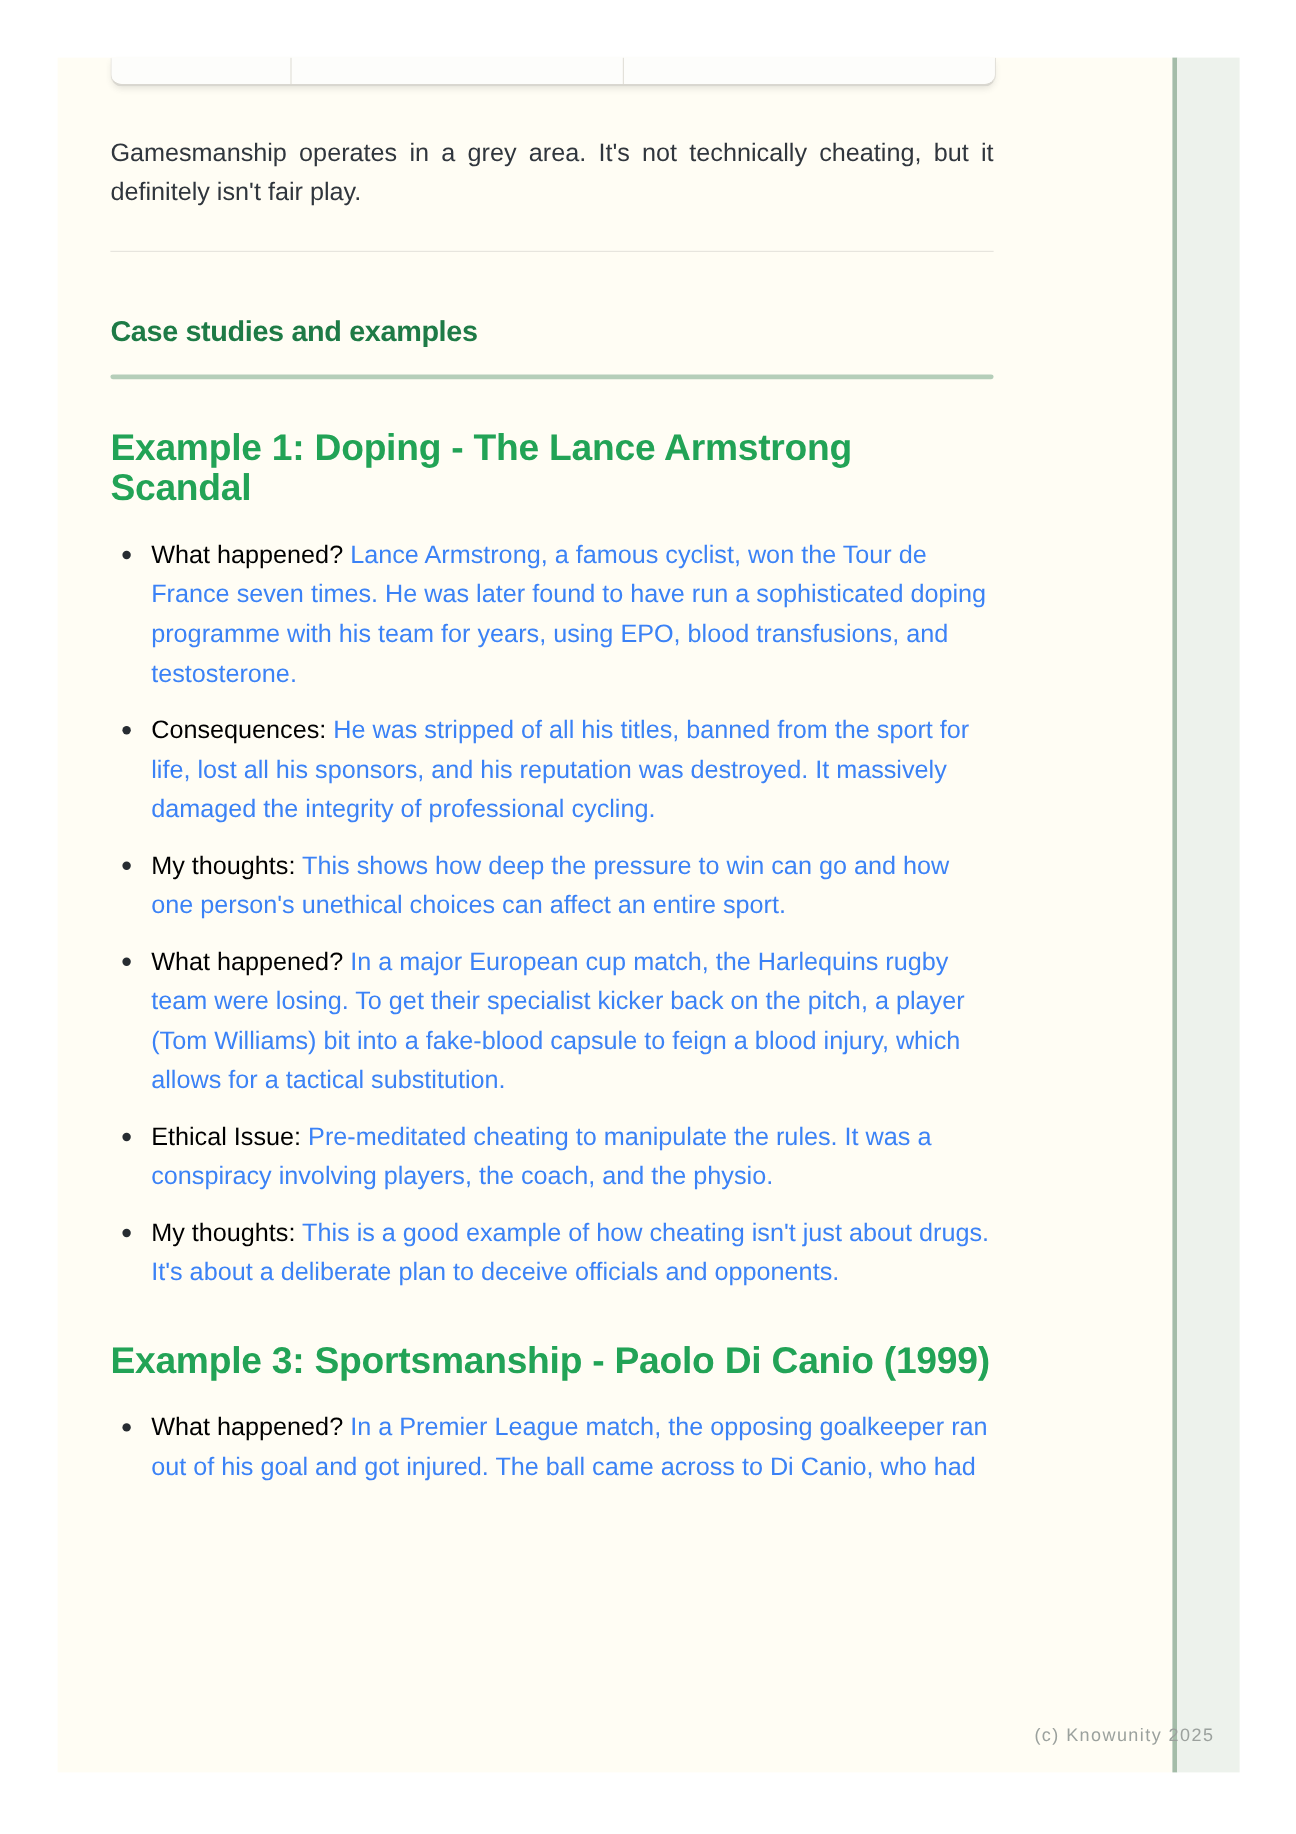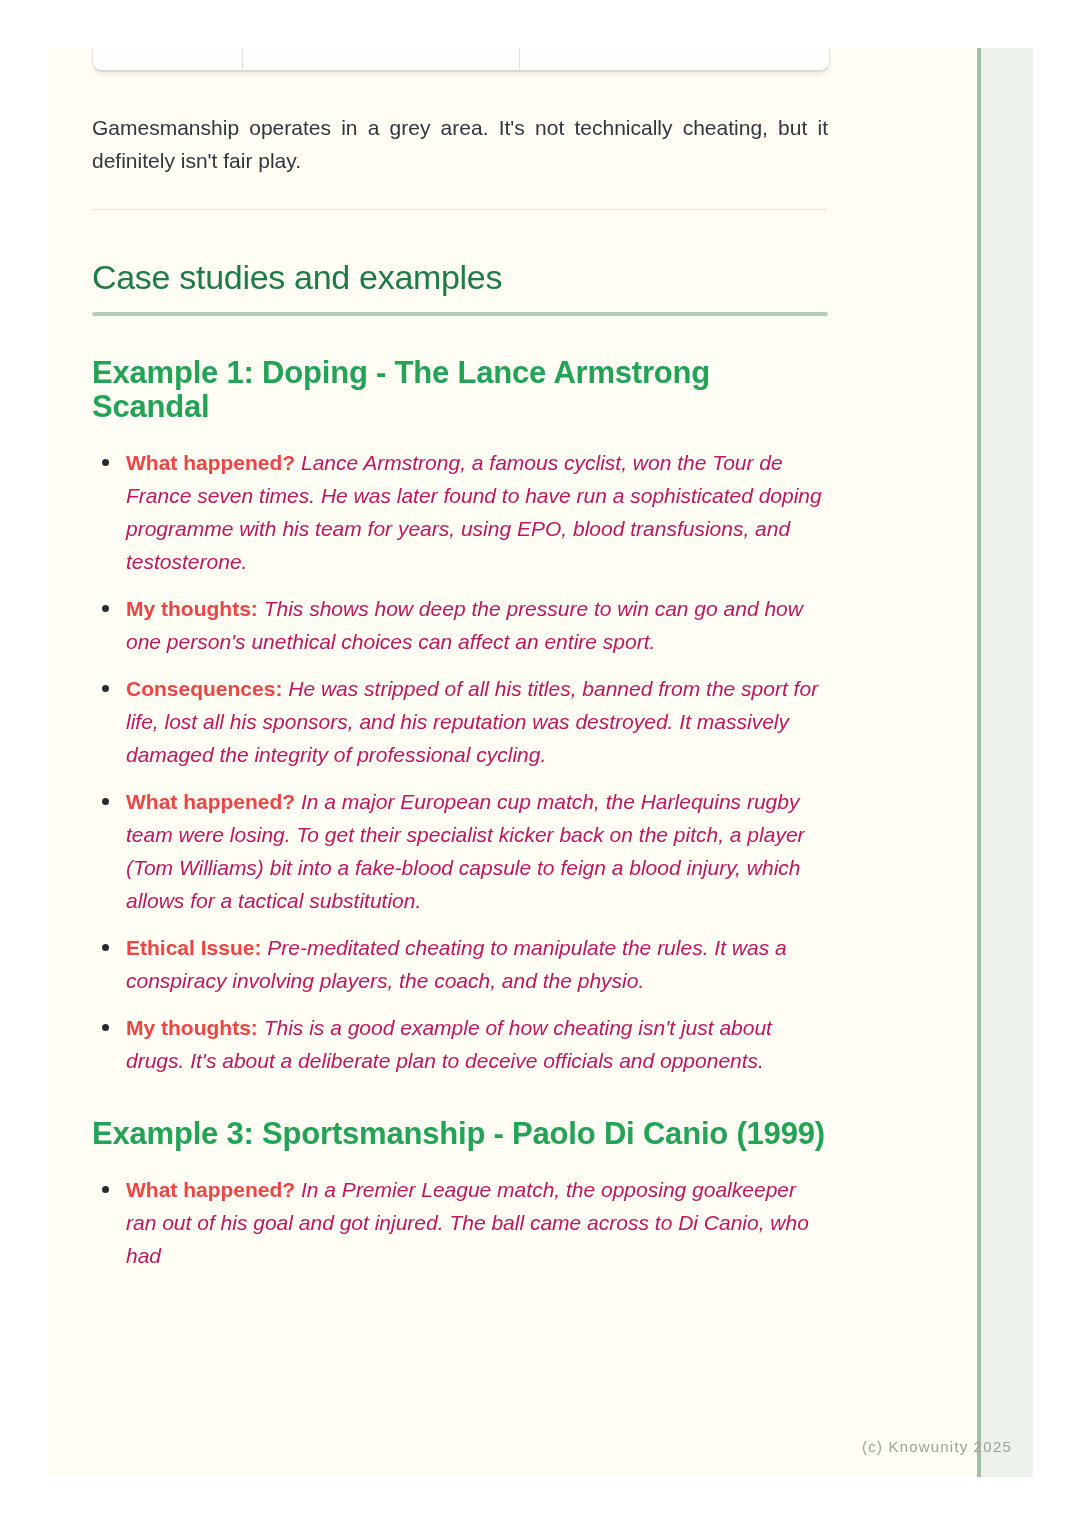--- a/index.html
+++ b/index.html
@@ -48,22 +48,22 @@
     margin:63px 0 16px 0;
     text-align:justify;
     color:#30363d;
   }
   .divider{
     margin-top:32px;
     height:1px;background:#e7e5de;
   }
   h1.page-title{
     margin:46px 0 0 0;
-    font-size:34px;line-height:42px;
-    font-weight:normal;
+    font-size:24px;line-height:42px;
+    font-weight:bold;
     color:#1e7b46;
     letter-spacing:-0.3px;
   }
   .title-underline{
     margin-top:14px;
     height:4px;background:#b5ceb9;border-radius:2px;
   }
   h2.sec-title{
     margin:40px 0 22px 0;
     font-size:31px;line-height:34px;
@@ -76,22 +76,22 @@
   }
   ul.bullets li{
     position:relative;
     margin:0 0 14px 0;
   }
   ul.bullets li .dot{
     position:absolute;left:-24px;top:13px;
     width:7px;height:7px;border-radius:50%;
     background:#272c31;
   }
-  ul.bullets li .label{font-weight:bold;color:#ef4444;}
-  ul.bullets li .txt{color:#be185d;font-style:italic;}
+  ul.bullets li .label{font-weight:normal;color:#000000;}
+  ul.bullets li .txt{color:#3b82f6;}
   .watermark{
     position:absolute;top:1438px;right:68px;
     font-size:15px;letter-spacing:1.2px;
     color:#9ba19d;
     z-index:5;
     text-align:right;
   }
 </style>
 </head>
 <body>
@@ -117,25 +117,25 @@
 
       <section>
         <h2 class="sec-title">Example 1: Doping - The Lance Armstrong Scandal</h2>
         <ul class="bullets">
           <li>
             <span class="dot"></span>
             <span class="label">What happened?</span><span class="txt"> Lance Armstrong, a famous cyclist, won the Tour de France seven times. He was later found to have run a sophisticated doping programme with his team for years, using EPO, blood transfusions, and testosterone.</span>
           </li>
           <li>
             <span class="dot"></span>
-            <span class="label">My thoughts:</span><span class="txt"> This shows how deep the pressure to win can go and how one person's unethical choices can affect an entire sport.</span>
+            <span class="label">Consequences:</span><span class="txt"> He was stripped of all his titles, banned from the sport for life, lost all his sponsors, and his reputation was destroyed. It massively damaged the integrity of professional cycling.</span>
           </li>
           <li>
             <span class="dot"></span>
-            <span class="label">Consequences:</span><span class="txt"> He was stripped of all his titles, banned from the sport for life, lost all his sponsors, and his reputation was destroyed. It massively damaged the integrity of professional cycling.</span>
+            <span class="label">My thoughts:</span><span class="txt"> This shows how deep the pressure to win can go and how one person's unethical choices can affect an entire sport.</span>
           </li>
         </ul>
       </section>
 
       <section>
         <ul class="bullets">
           <li>
             <span class="dot"></span>
             <span class="label">What happened?</span><span class="txt"> In a major European cup match, the Harlequins rugby team were losing. To get their specialist kicker back on the pitch, a player (Tom Williams) bit into a fake-blood capsule to feign a blood injury, which allows for a tactical substitution.</span>
           </li>

